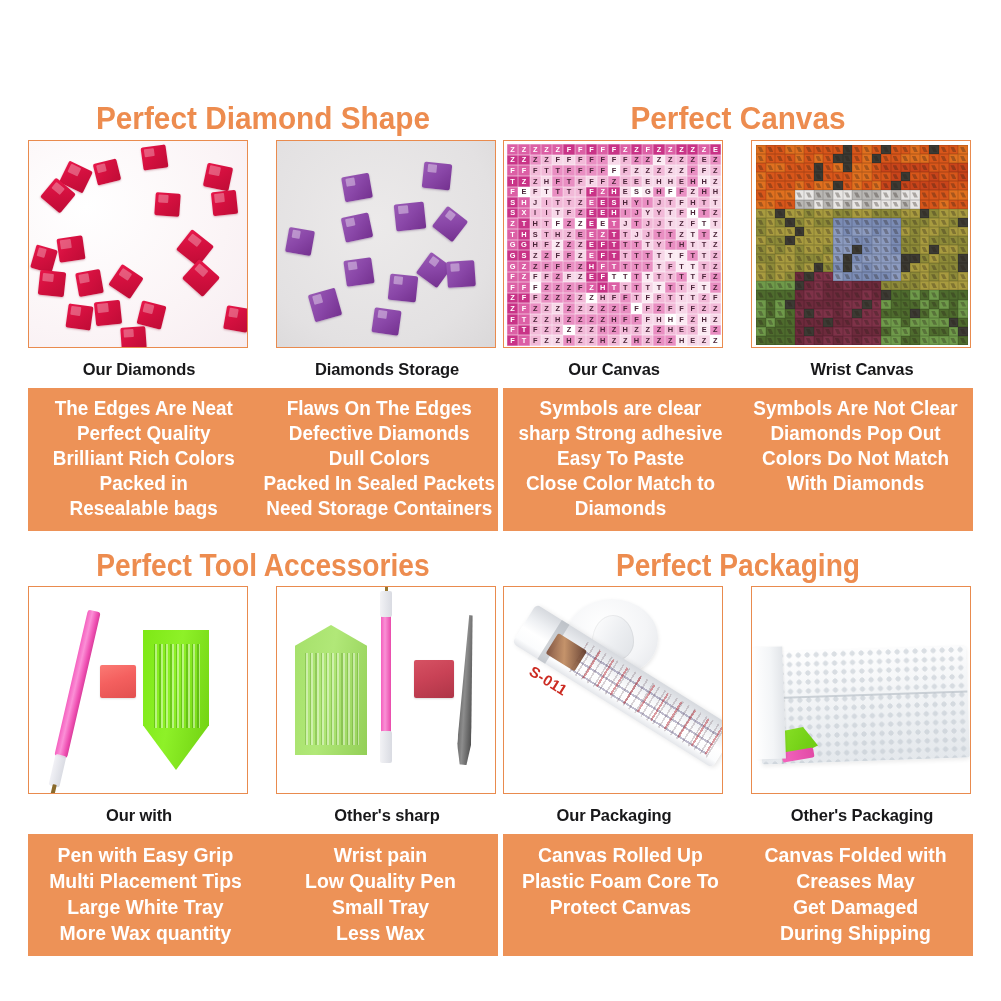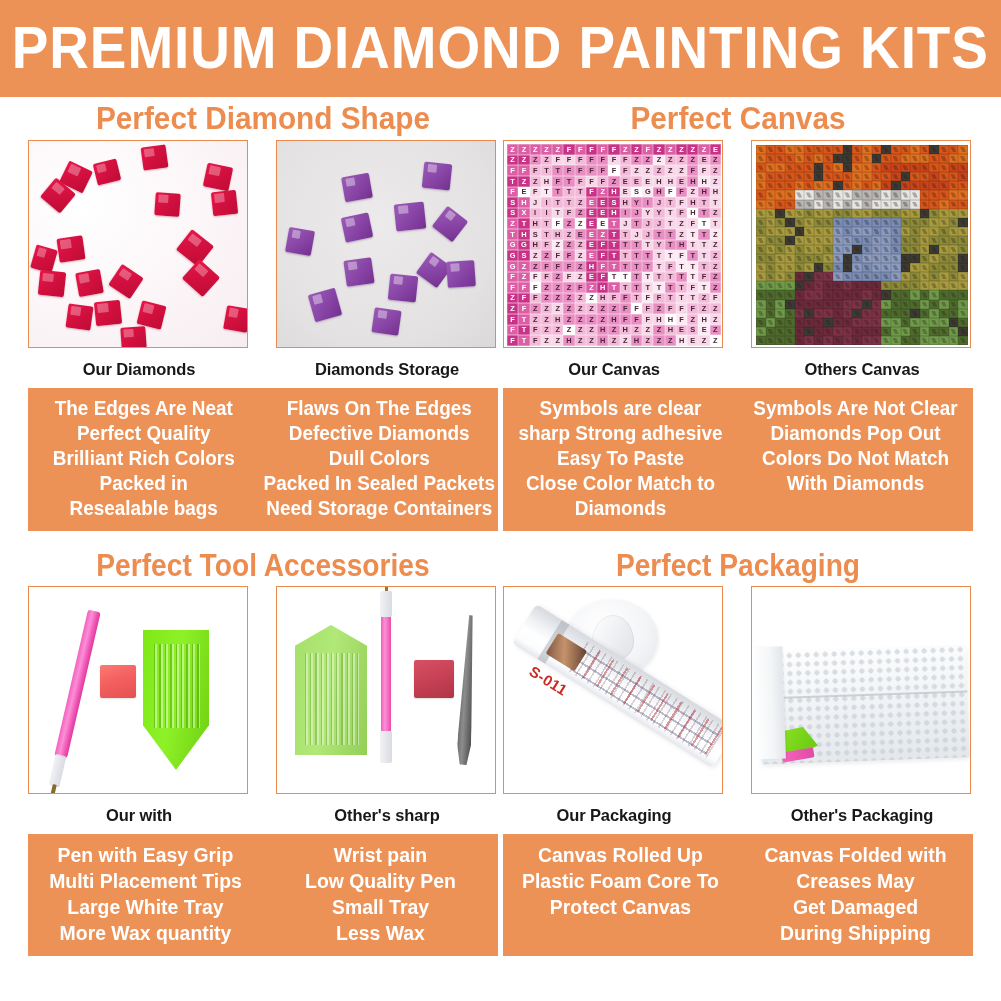--- a/index.html
+++ b/index.html
@@ -438,23 +438,20 @@
     background: linear-gradient(90deg, #f364bd, #e24aa6);
     border-radius: 2px;
     transform: rotate(-10deg);
   }
 </style>
 </head>
 <body>
 
 <div class="page">
 
-  <div class="banner">
-    <div class="banner-title">PREMIUM DIAMOND PAINTING KITS</div>
-  </div>
 
   <div class="section sec-left sec-row1">
     <div class="sec-heading">Perfect Diamond Shape</div>
     <div class="pair">
 
       <div class="cell">
         <div class="photo-frame">
           <div class="photo-inner art-red">
             <div class="dia red" style="left:34px;top:24px;width:26px;height:24px;transform:rotate(26deg)"></div>
             <div class="dia red" style="left:66px;top:20px;width:24px;height:22px;transform:rotate(-14deg)"></div>
@@ -1378,21 +1375,21 @@
                 <i style="background: rgb(78, 107, 45);"></i>
                 <i style="background: rgb(78, 107, 45);"></i>
                 <i style="background: rgb(111, 154, 74);"></i>
                 <i style="background: rgb(111, 154, 74);"></i>
                 <i style="background: rgb(111, 154, 74);"></i>
                 <i style="background: rgb(111, 154, 74);"></i>
                 <i style="background: rgb(78, 107, 45);"></i>
               </div>
           </div>
         </div>
-        <div class="cell-label">Others Canvas</div>
+        <div class="cell-label">Wrist Canvas</div>
       </div>
     </div>
 
     <div class="facts">
       <div class="facts-col">
         <span>Symbols are clear</span>
         <span>sharp Strong adhesive</span>
         <span>Easy To Paste</span>
         <span>Close Color Match to</span>
         <span>Diamonds</span>

